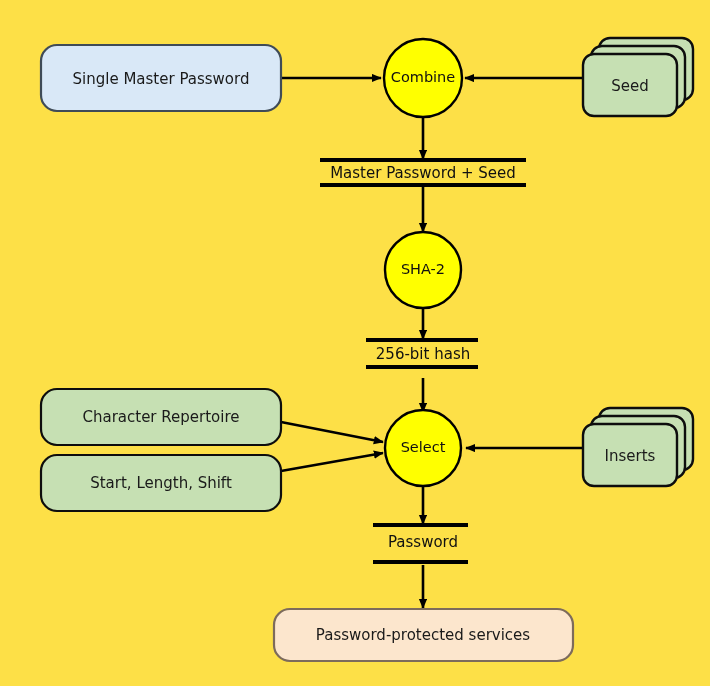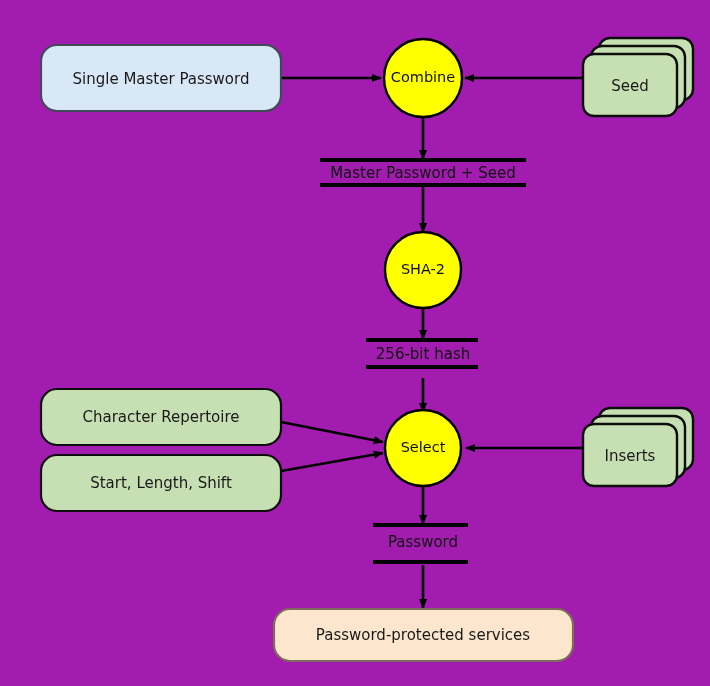--- a/index.html
+++ b/index.html
@@ -10,21 +10,21 @@
   body {
     width: 710px;
     height: 686px;
     overflow: hidden;
     font-family: "DejaVu Sans", sans-serif;
   }
   #diagram-root {
     position: relative;
     width: 710px;
     height: 686px;
-    background: #a21caf;
+    background: #fde047;
   }
   svg#flow {
     display: block;
     width: 710px;
     height: 686px;
   }
   .node-label {
     font-family: "DejaVu Sans", sans-serif;
     font-size: 15px;
     fill: #1a1a1a;

